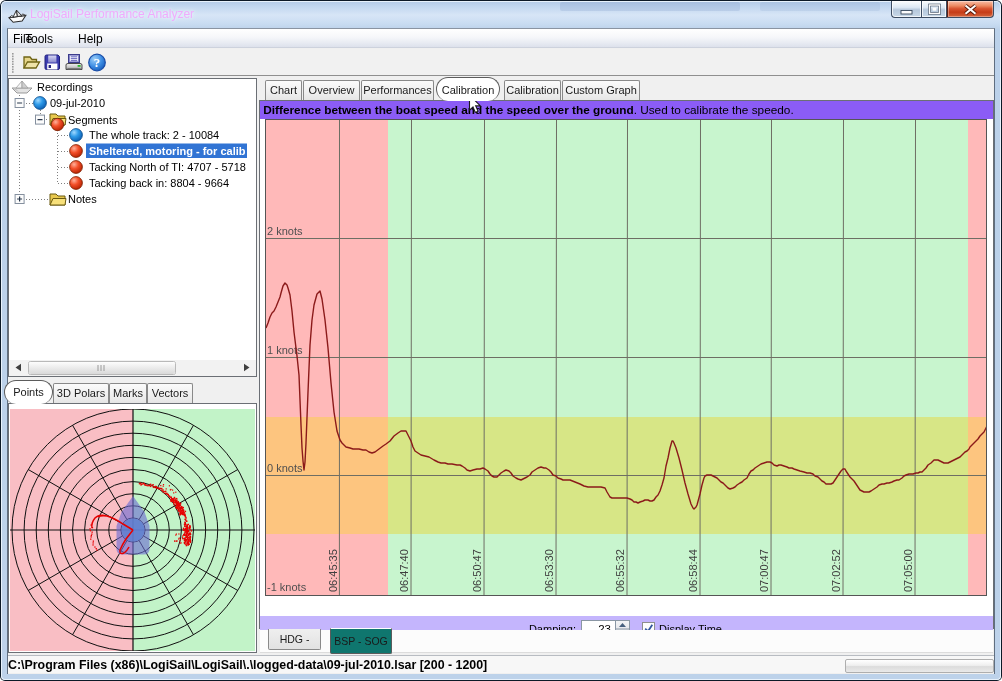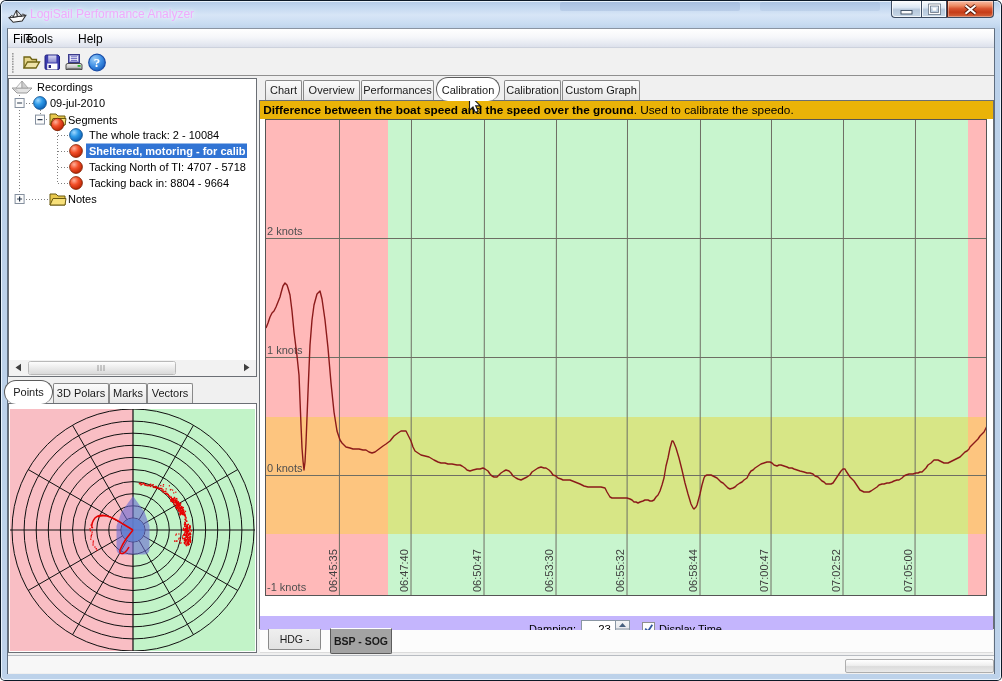--- a/index.html
+++ b/index.html
@@ -37,26 +37,26 @@
 .tab{position:absolute;font-size:11px;color:#1a1a1a;border:1px solid #898989;border-bottom:none;border-radius:2px 2px 0 0;background:linear-gradient(180deg,#fbfbfb,#ededed 70%,#e5e5e5);text-align:center;}
 .tabsel{background:#fff;border-color:#5c5c5c;z-index:3;border-radius:12px;}
 #ltabs .tab{top:383px;height:20px;line-height:19px;}
 #ltabs .tabsel{top:380px;height:24px;line-height:22px;}
 #lpane{left:8px;top:403px;width:249px;height:250px;background:#fff;border:1px solid #6b6f75;}
 #polarsvg{left:10px;top:409px;}
 
 #rtabs .tab{top:80px;height:20px;line-height:19px;}
 #rtabs .tabsel{top:77px;height:24px;line-height:24px;}
 #rpane{left:259px;top:100px;width:735px;height:529px;background:#fff;border:1px solid #6b6f75;}
-#chartheader{left:260px;top:101px;width:733px;height:18px;background:#eab308;font-size:11.8px;color:#000;line-height:18px;white-space:nowrap;}
+#chartheader{left:260px;top:101px;width:733px;height:18px;background:#8b5cf6;font-size:11.8px;color:#000;line-height:18px;white-space:nowrap;}
 #chartsvg{left:265px;top:119px;}
 #controls{left:260px;top:616px;width:733px;height:32px;background:#c4b5fd;font-size:11px;color:#000;}
 
 .btab{position:absolute;font-size:10.5px;color:#1a1a1a;border:1px solid #898989;border-top:none;border-radius:0 0 2px 2px;background:linear-gradient(180deg,#efefef,#e2e2e2);text-align:center;}
-#btabsel{background:#a3a3a3;border-color:#5c5c5c;border-top:1px solid #fff;z-index:3;font-weight:bold;}
+#btabsel{background:#0f766e;border-color:#5c5c5c;border-top:1px solid #fff;z-index:3;}
 
 #statusbar{left:8px;top:655px;width:986px;height:18px;background:#f7f7f7;border-top:1px solid #b8bcc2;font-size:12px;font-weight:bold;color:#000;}
 #statustext{left:0px;top:1.5px;white-space:nowrap;font-size:12.4px;}
 #statusprog{left:837px;top:3px;width:149px;height:14px;border:1px solid #aeaeae;background:linear-gradient(180deg,#ffffff,#efefef 45%,#dcdcdc 55%,#e9e9e9);border-radius:2px;}
 </style>
 </head>
 <body>
 <div id="win">
   <div id="glass" class="abs"></div>
   <div id="glassghost1" class="abs"></div>
@@ -607,18 +607,19 @@
         <path d="M362.5,7 L366,11 L359,11 Z" fill="#47607d"></path>
         <path d="M362.5,19.5 L366,15.5 L359,15.5 Z" fill="#47607d"></path>
         <rect x="382.5" y="6.5" width="12" height="12" fill="#fdfdfd" stroke="#8e8e8e" stroke-width="1"></rect>
         <path d="M385.2,12.6 L388,15.3 L392.3,8.8" fill="none" stroke="#33569e" stroke-width="1.8"></path>
         <text x="399" y="16.5" font-size="11" fill="#000">Display Time</text>
       </svg></div>
   <div class="abs" style="left:260px;top:630px;width:733px;height:23px;background:#fcfcfc;border-bottom:1px solid #dcdcdc;"></div>
     <div class="btab" style="left:268px;top:629px;width:53px;height:21px;line-height:20px;">HDG - COG</div>
   <div class="btab" id="btabsel" style="left:330px;top:628px;width:62px;height:26px;line-height:24px;">BSP - SOG</div>
   <div id="statusbar" class="abs">
+      <div id="statustext" class="abs">C:\Program Files (x86)\LogiSail\LogiSail\.\logged-data\09-jul-2010.lsar [200 - 1200]</div>
       <div id="statusprog" class="abs"></div>
     </div>
   <div id="cursor" class="abs" style="left:468px;top:94px;"><svg width="16" height="22">
         <path d="M1.5,1 L1.5,16.2 L5.0,13.0 L7.3,18.4 L10.1,17.2 L7.7,11.9 L12.4,11.9 Z" fill="#fff" stroke="#1a1a1a" stroke-width="1.1" stroke-linejoin="miter"></path>
       </svg></div>
 </div>
 
 </body></html>

